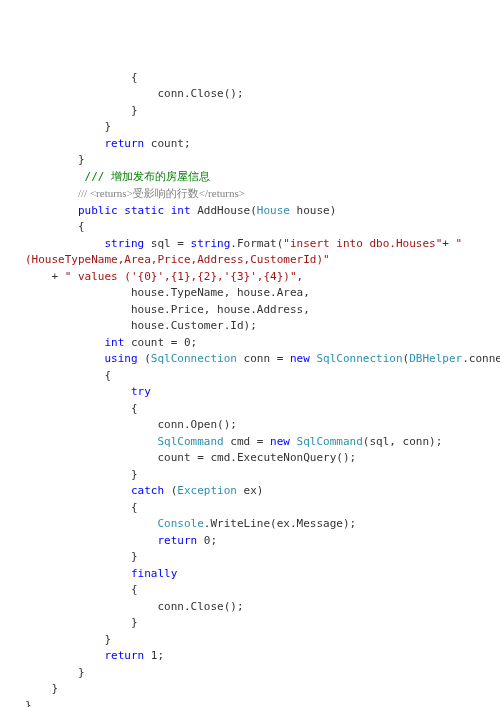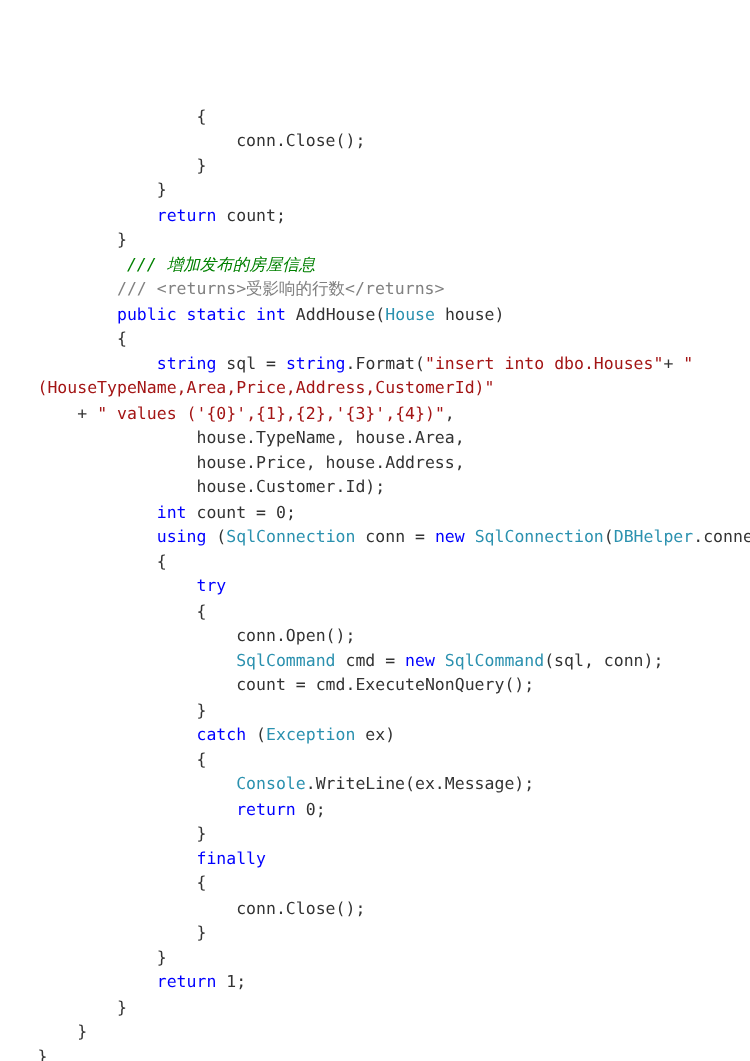--- a/index.html
+++ b/index.html
@@ -8,22 +8,22 @@
     font-family: "Microsoft YaHei", "SimSun", Consolas, monospace;
     font-size: 11px;
     line-height: 1.5;
     color: #333;
     background: #fff;
     white-space: pre;
   }
   .kw { color: #0000ff; }
   .type { color: #2b91af; }
   .str { color: #a31515; }
-  .cmt-g { color: #008000; font-style: italic; }
-  .cmt-grey { color: #808080; }
+  .cmt-g { color: #008000; }
+  .cmt-grey { color: #808080; font-family: Liberation Serif, serif; }
 </style>
 </head>
 <body>
 
 
 <div id="code"><div>                <span>{</span></div><div>                    <span>conn.Close();</span></div><div>                <span>}</span></div><div>            <span>}</span></div><div>            <span class="kw">return</span><span> count;</span></div><div>        <span>}</span></div><div>        <span class="cmt-g"> /// 增加发布的房屋信息</span></div><div>        <span class="cmt-grey">/// &lt;returns&gt;受影响的行数&lt;/returns&gt;</span></div><div>        <span class="kw">public</span><span> </span><span class="kw">static</span><span> </span><span class="kw">int</span><span> AddHouse(</span><span class="type">House</span><span> house)</span></div><div>        <span>{</span></div><div>            <span class="kw">string</span><span> sql = </span><span class="kw">string</span><span>.Format(</span><span class="str">"insert into dbo.Houses"</span><span>+ </span><span class="str">"</span></div><div><span class="str">(HouseTypeName,Area,Price,Address,CustomerId)"</span></div><div>    <span>+ </span><span class="str">" values ('{0}',{1},{2},'{3}',{4})"</span><span>,</span></div><div>                <span>house.TypeName, house.Area,</span></div><div>                <span>house.Price, house.Address,</span></div><div>                <span>house.Customer.Id);</span></div><div>            <span class="kw">int</span><span> count = 0;</span></div><div>            <span class="kw">using</span><span> (</span><span class="type">SqlConnection</span><span> conn = </span><span class="kw">new</span><span> </span><span class="type">SqlConnection</span><span>(</span><span class="type">DBHelper</span><span>.connectString))</span></div><div>            <span>{</span></div><div>                <span class="kw">try</span></div><div>                <span>{</span></div><div>                    <span>conn.Open();</span></div><div>                    <span class="type">SqlCommand</span><span> cmd = </span><span class="kw">new</span><span> </span><span class="type">SqlCommand</span><span>(sql, conn);</span></div><div>                    <span>count = cmd.ExecuteNonQuery();</span></div><div>                <span>}</span></div><div>                <span class="kw">catch</span><span> (</span><span class="type">Exception</span><span> ex)</span></div><div>                <span>{</span></div><div>                    <span class="type">Console</span><span>.WriteLine(ex.Message);</span></div><div>                    <span class="kw">return</span><span> 0;</span></div><div>                <span>}</span></div><div>                <span class="kw">finally</span></div><div>                <span>{</span></div><div>                    <span>conn.Close();</span></div><div>                <span>}</span></div><div>            <span>}</span></div><div>            <span class="kw">return</span><span> 1;</span></div><div>        <span>}</span></div><div>    <span>}</span></div><div><span>}</span></div></div>
 
 
 
 

